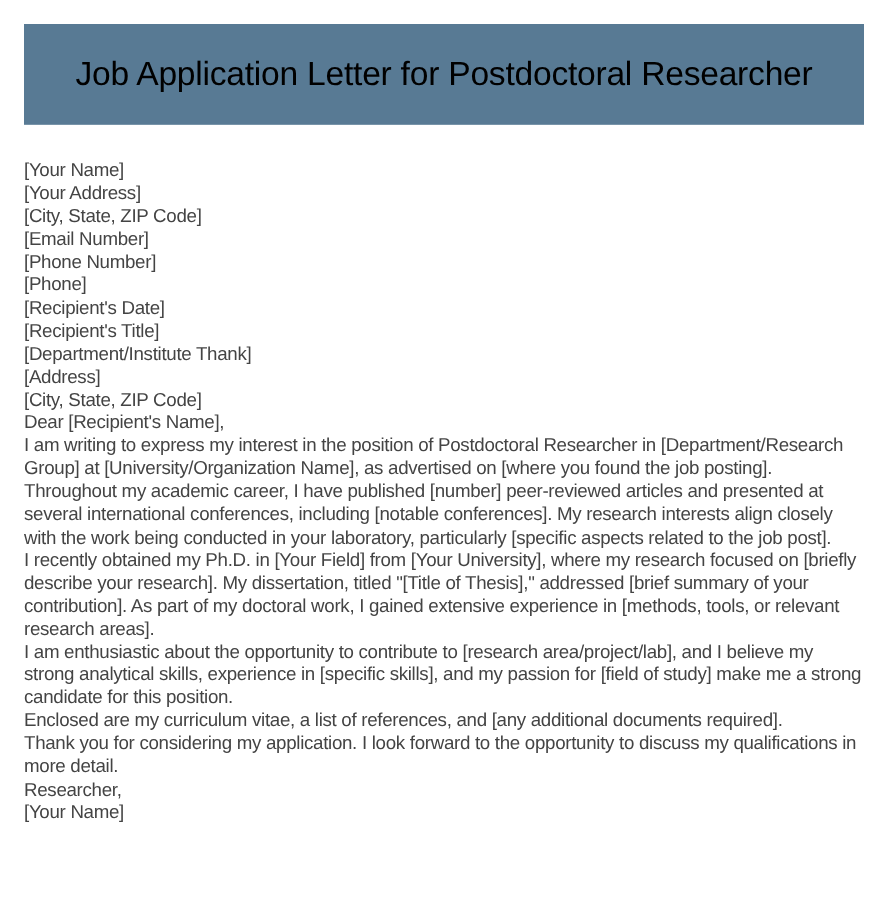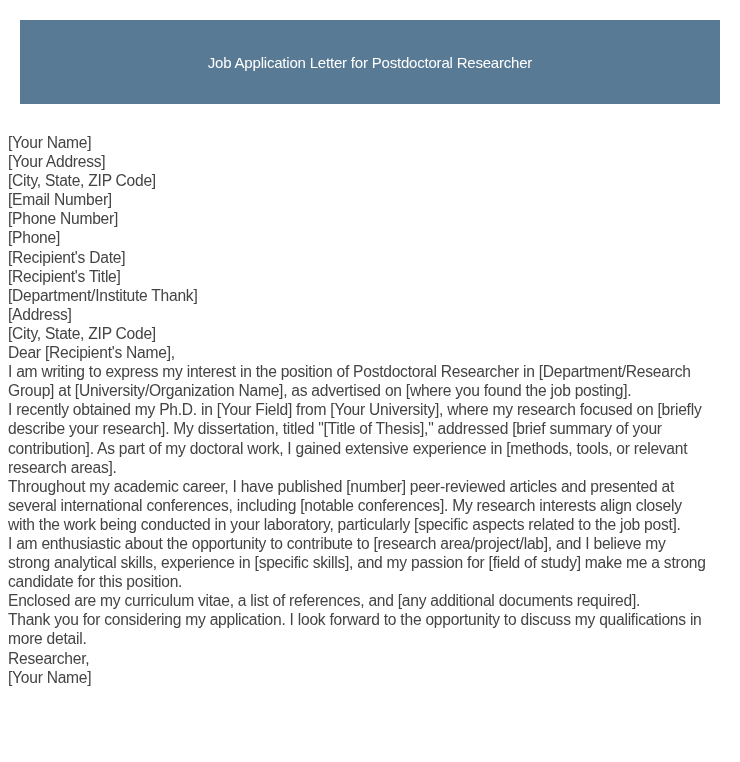--- a/index.html
+++ b/index.html
@@ -19,28 +19,28 @@
       top: 20px;
       width: 700px;
       height: 84px;
       background: #587a94;
       display: flex;
       align-items: center;
       justify-content: center;
     }
     .header h1 {
       margin: 12px;
-      color: #ffffff;
+      color: #000000;
       font-weight: normal;
-      font-size: 15px;
+      font-size: 28px;
       letter-spacing: -0.2px;
     }
     .letter {
       position: absolute;
-      left: 8px;
+      left: 20px;
       top: 133px;
       width: 700px;
       color: #444444;
       font-size: 15.6px;
       line-height: 19.1px;
       letter-spacing: -0.25px;
     }
     .letter .line, .letter .para {
       margin: 0;
       padding: 0;
@@ -64,20 +64,20 @@
   <p class="line">[Phone]</p>
   <div>
     <p class="line">[Recipient's Date]</p>
     <p class="line">[Recipient's Title]</p>
     <p class="line">[Department/Institute Thank]</p>
     <p class="line">[Address]</p>
     <p class="line">[City, State, ZIP Code]</p>
   </div>
   <p class="line">Dear [Recipient's Name],</p>
   <p class="para">I am writing to express my interest in the position of Postdoctoral Researcher in [Department/Research Group] at [University/Organization Name], as advertised on [where you found the job posting].</p>
+  <p class="para">Throughout my academic career, I have published [number] peer-reviewed articles and presented at several international conferences, including [notable conferences]. My research interests align closely with the work being conducted in your laboratory, particularly [specific aspects related to the job post].</p>
   <p class="para">I recently obtained my Ph.D. in [Your Field] from [Your University], where my research focused on [briefly describe your research]. My dissertation, titled "[Title of Thesis]," addressed [brief summary of your contribution]. As part of my doctoral work, I gained extensive experience in [methods, tools, or relevant research areas].</p>
-  <p class="para">Throughout my academic career, I have published [number] peer-reviewed articles and presented at several international conferences, including [notable conferences]. My research interests align closely with the work being conducted in your laboratory, particularly [specific aspects related to the job post].</p>
   <p class="para">I am enthusiastic about the opportunity to contribute to [research area/project/lab], and I believe my strong analytical skills, experience in [specific skills], and my passion for [field of study] make me a strong candidate for this position.</p>
   <p class="para">Enclosed are my curriculum vitae, a list of references, and [any additional documents required].</p>
   <p class="para">Thank you for considering my application. I look forward to the opportunity to discuss my qualifications in more detail.</p>
   <p class="line">Researcher,</p>
   <p class="line">[Your Name]</p>
 </div>
 
 </body></html>

